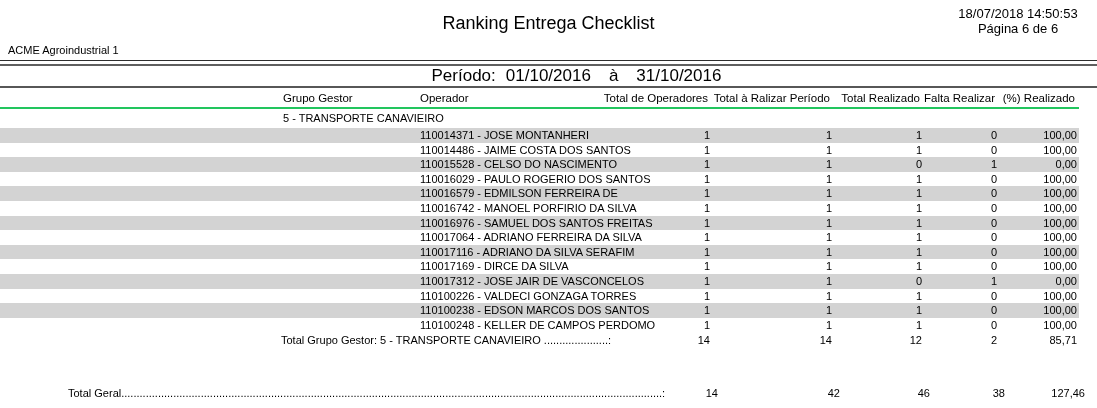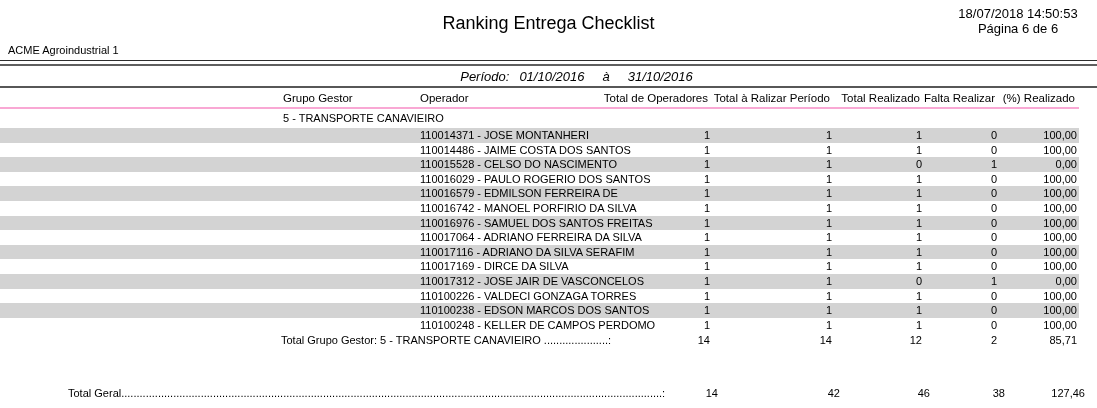--- a/index.html
+++ b/index.html
@@ -21,28 +21,28 @@
     text-align:center;font-size:18px;
   }
   .company{position:absolute;top:44px;left:8px;font-size:11px;}
   .rule-company{position:absolute;top:60px;left:0;width:100%;border-top:1px solid #2e2e2e;}
   
   .period{
     position:absolute;top:64px;left:0;width:100%;height:24px;
     box-sizing:border-box;
     border-top:2px solid #5f5f5f;border-bottom:2px solid #575757;
     display:flex;align-items:center;justify-content:center;
-    font-size:13px;padding-left:56px;font-style:italic;
+    font-size:17px;padding-left:56px;
   }
   .period .p-label{margin-right:10px;}
   .period .p-sep{margin:0 18px;}
   
   .table-area{position:absolute;top:88px;left:0;width:1079px;font-size:11px;}
   .grid{display:grid;grid-template-columns:420px 198px 94px 122px 90px 75px 80px;}
-  .thead{height:19px;align-items:center;border-bottom:2px solid #f9a8d4;font-size:11.5px;}
+  .thead{height:19px;align-items:center;border-bottom:2px solid #22c55e;font-size:11.5px;}
   .thead .num{display:flex;justify-content:flex-end;min-width:0;}
   .thead .num span{white-space:nowrap;padding-right:2px;}
   .cell-grupo{padding-left:283px;white-space:nowrap;}
   .cell-op{white-space:nowrap;}
   .group-row{height:19px;line-height:19px;padding-left:283px;white-space:nowrap;}
   .row{height:14.6px;line-height:14.6px;}
   .row.alt{background:var(--row-alt,#d3d3d3);}
   .num{text-align:right;padding-right:2px;white-space:nowrap;}
   .group-total{height:16px;line-height:16px;}
   .group-total .label{grid-column:1/3;padding-left:281px;white-space:nowrap;overflow:visible;}

